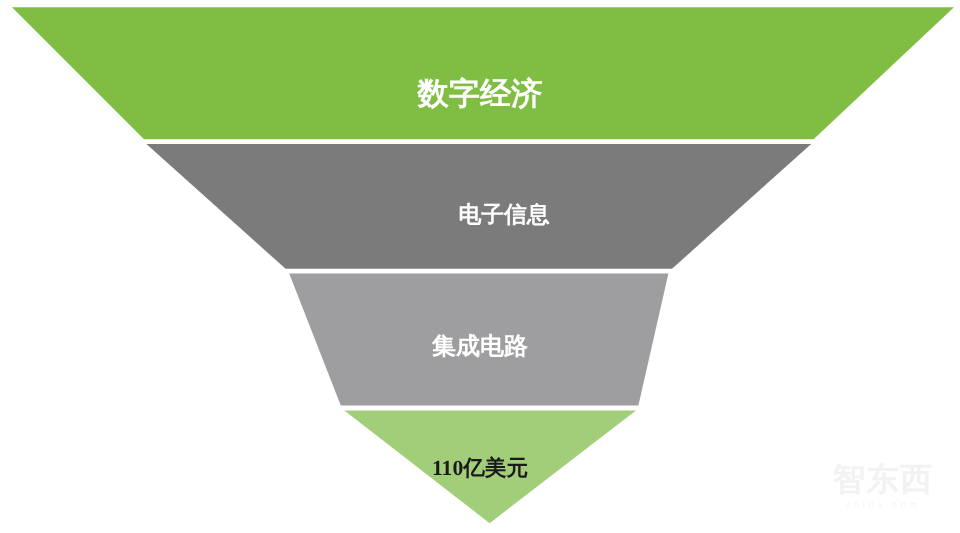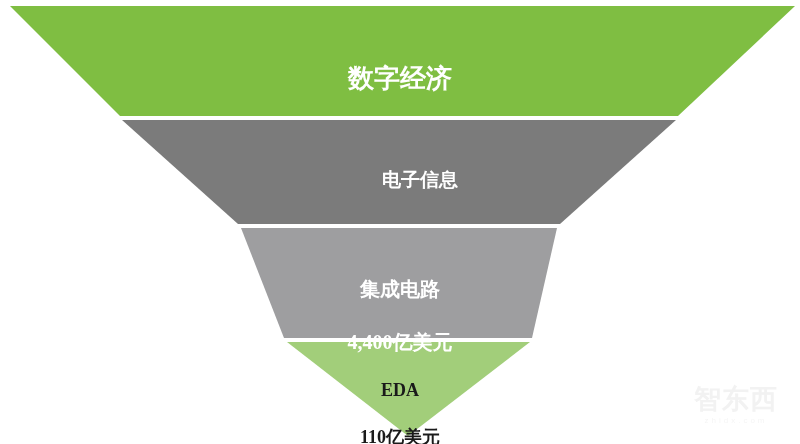--- a/index.html
+++ b/index.html
@@ -121,25 +121,23 @@
   <div class="tier-label" id="tier-1-label" style="color: rgb(255, 255, 255);">
     <span class="line1">数字经济</span>
   </div>
 
   <div class="tier-label" id="tier-2-label" style="color: rgb(255, 255, 255);">
     <span class="line1">电子信息</span>
   </div>
 
   <div class="tier-label" id="tier-3-label" style="color: rgb(255, 255, 255);">
     <span class="line1">集成电路</span>
-    <span class="line2">4,400亿美元</span>
   </div>
 
   <div class="tier-label" id="tier-4-label" style="color: rgb(26, 26, 26);">
-    <span class="line1">EDA</span>
     <span class="line2">110亿美元</span>
   </div>
 
   <div id="watermark">
     <span class="wm-mark">智东西</span>
     <span class="wm-url">zhidx.com</span>
   </div>
 
 </div>
 

